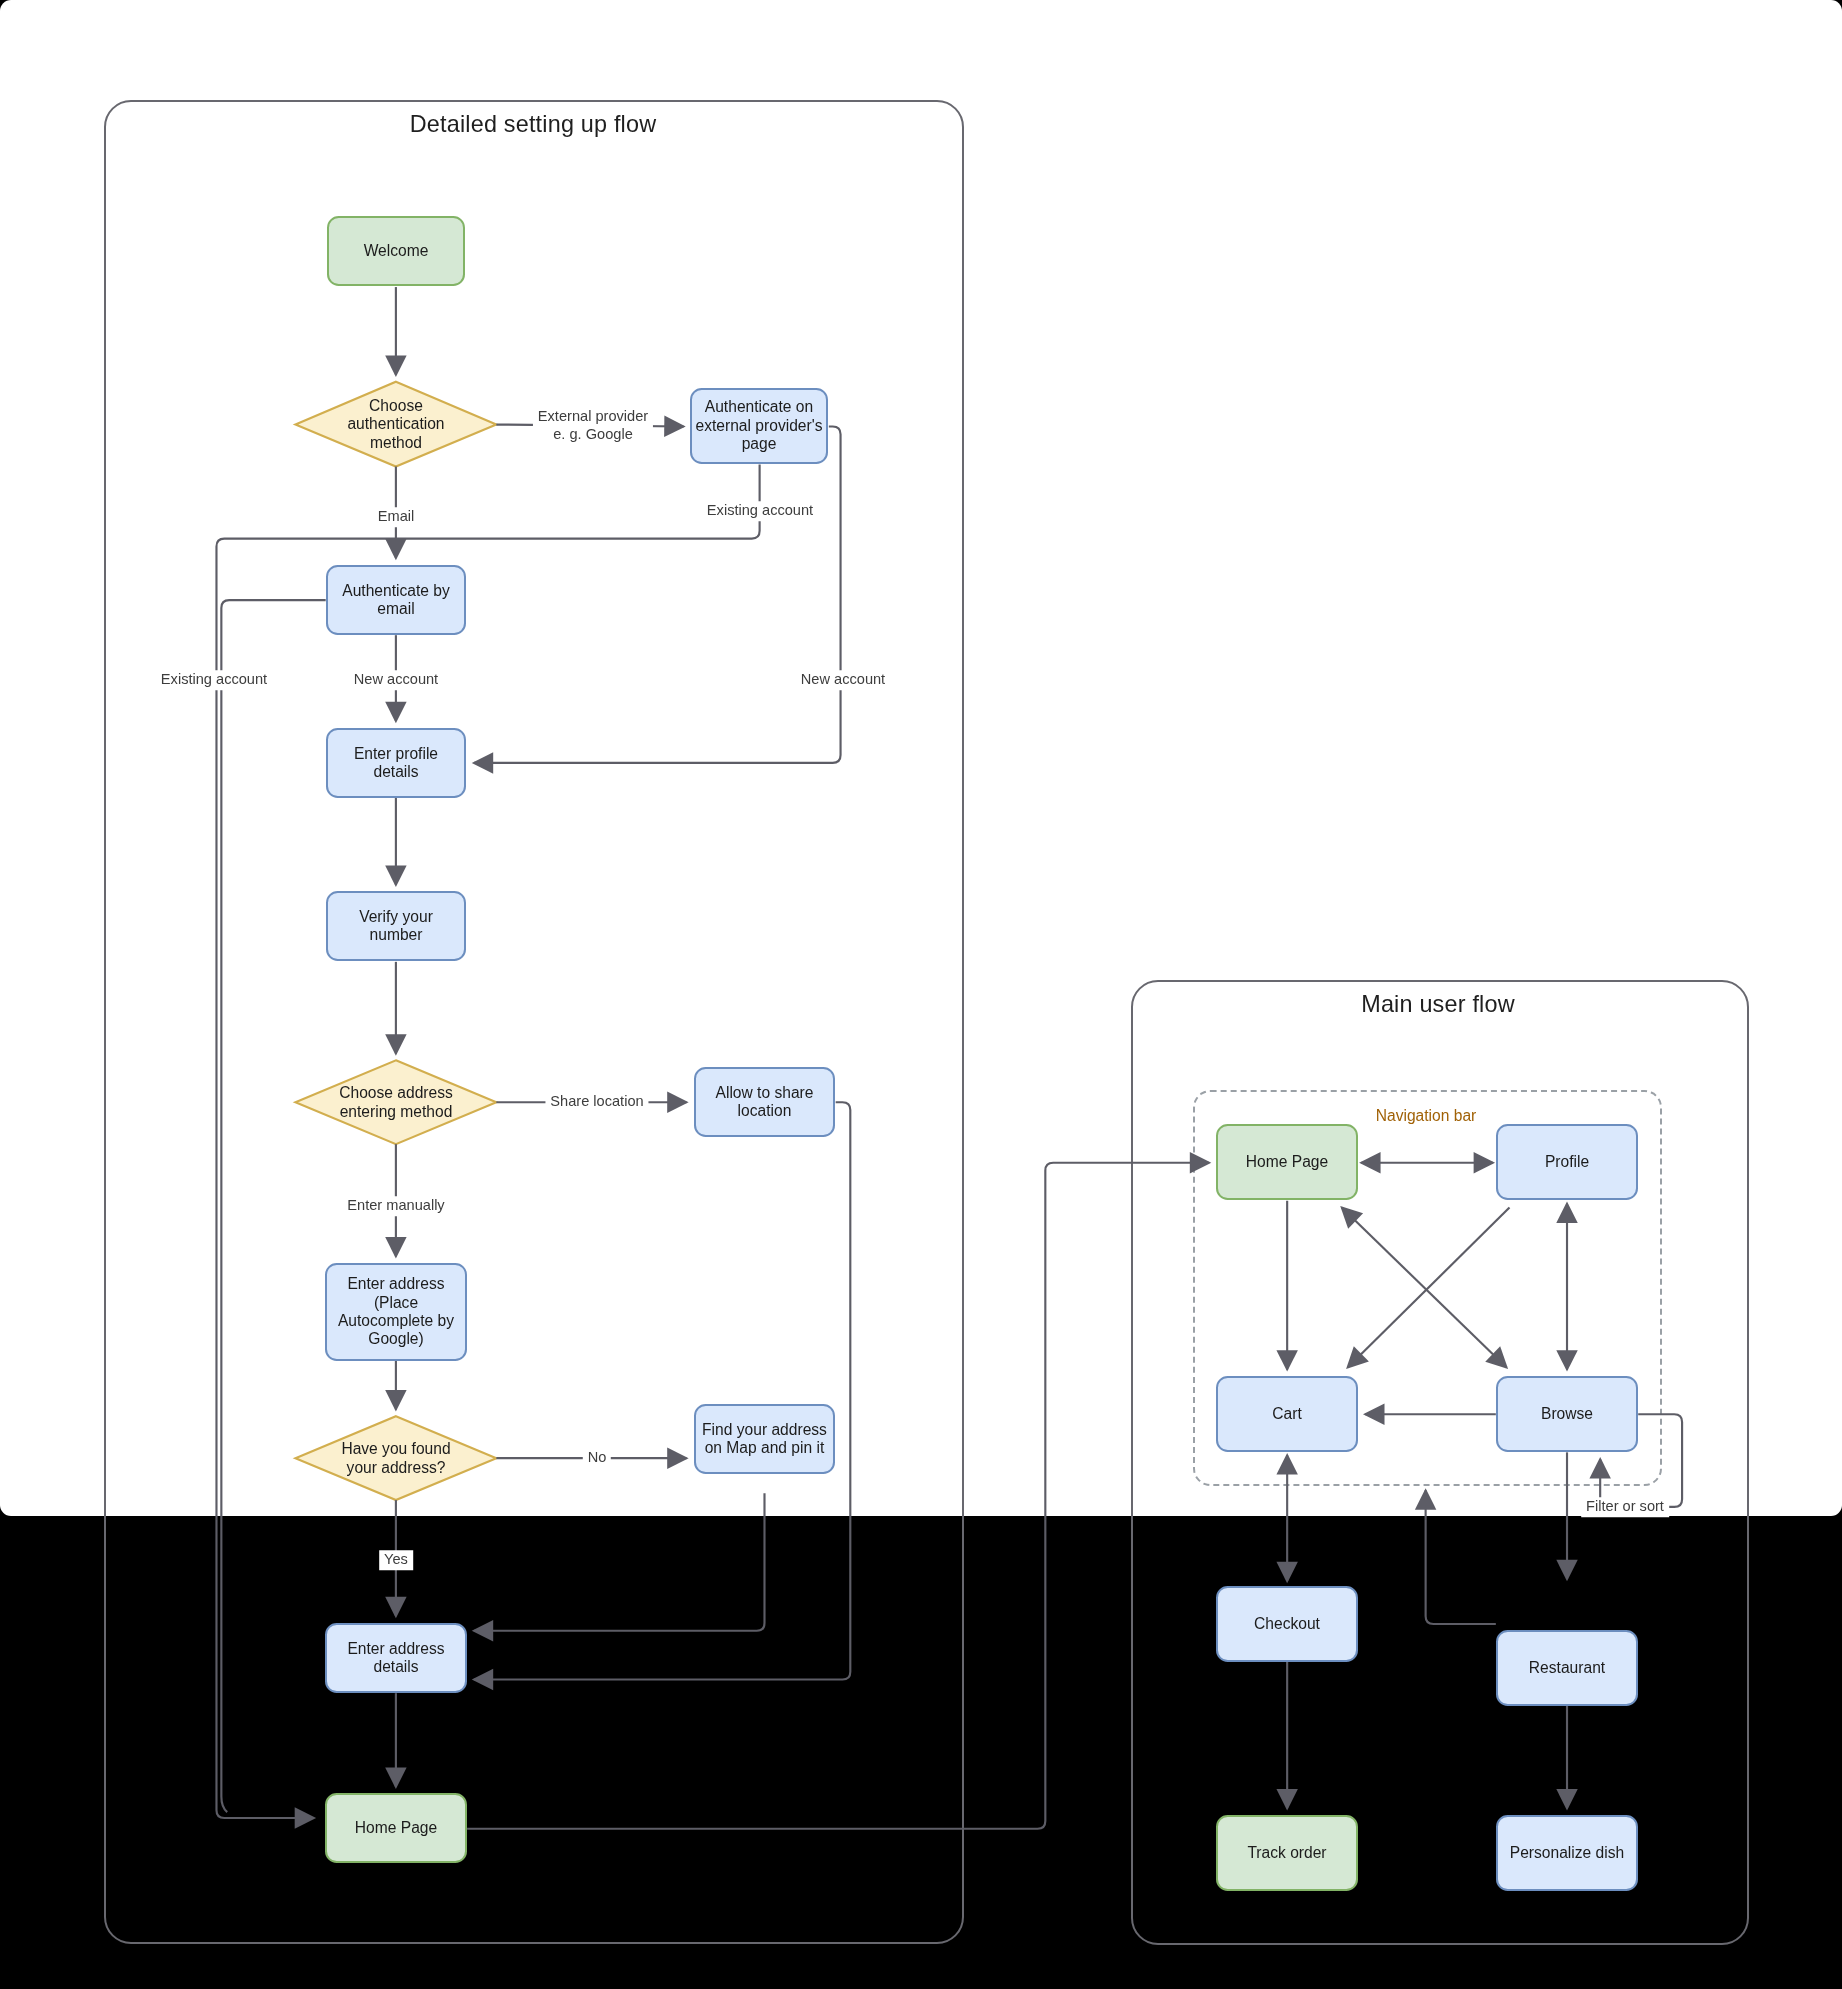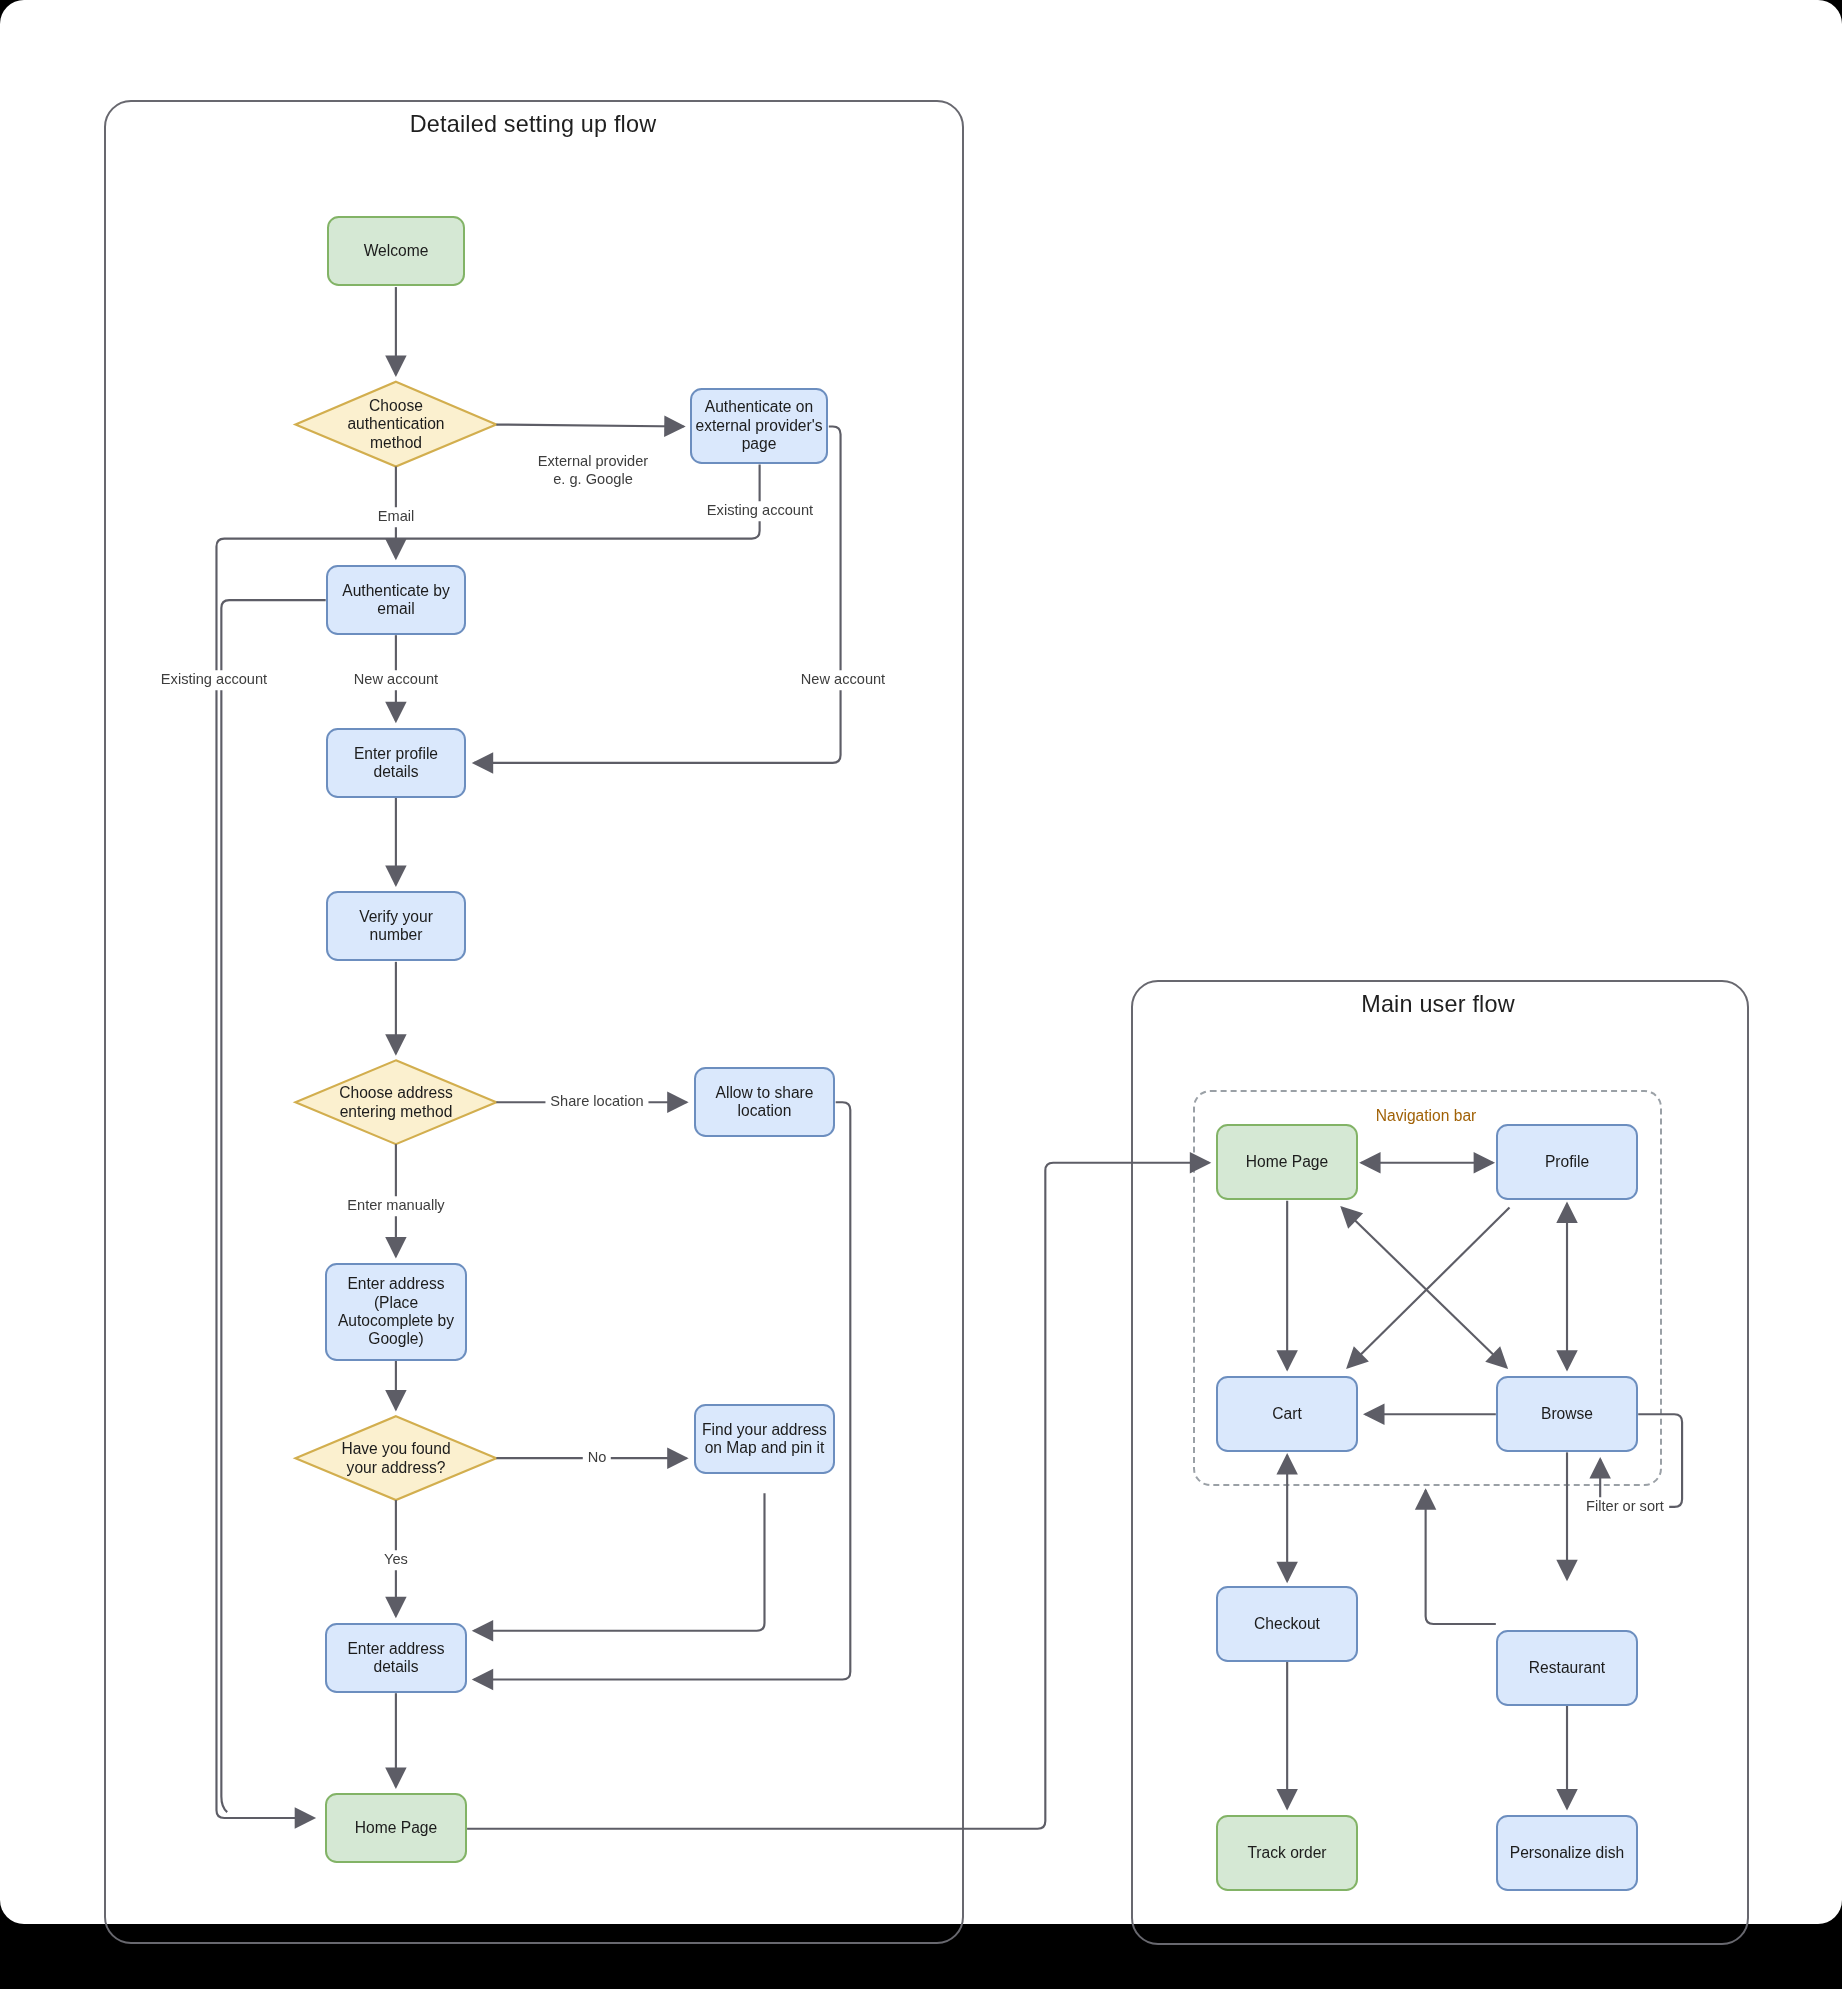--- a/index.html
+++ b/index.html
@@ -1,18 +1,18 @@
 <!DOCTYPE html>
 <html><head>
 <meta charset="utf-8">
 <style>
   html,body{margin:0;padding:0;background:#000;}
   #stage{position:relative;width:1842px;height:1990px;background:#000;overflow:hidden;
          font-family:"Liberation Sans","DejaVu Sans",sans-serif;}
-  #canvas{position:absolute;left:0;top:0;width:1842px;height:1924px;background:#ffffff;border-radius:24px;}
+  #canvas{position:absolute;left:0;top:0;width:1842px;height:1516px;background:#ffffff;border-radius:11px;}
   .panel{position:absolute;border:2px solid #68686f;border-radius:27px;background:transparent;}
   .panel-title{position:absolute;transform:translate(-50%,0);font-size:23.4px;color:#1f1f1f;letter-spacing:0.2px;white-space:nowrap;}
   .navbox{position:absolute;border:2px dashed #9aa0a6;border-radius:17.6px;}
   .node{position:absolute;display:flex;align-items:center;justify-content:center;text-align:center;
         border:2px solid;border-radius:11.7px;font-size:15.6px;line-height:1.18;color:#1c1c1c;
         white-space:pre-line;padding:2px;box-sizing:border-box;}
   .node.blue{background:#dae8fc;border-color:#6c8ebf;}
   .node.green{background:#d5e8d4;border-color:#82b366;}
   .dlabel{position:absolute;display:flex;align-items:center;justify-content:center;text-align:center;
           font-size:15.6px;line-height:1.18;color:#1c1c1c;white-space:pre-line;pointer-events:none;}
@@ -113,21 +113,21 @@
 
     <div class="node green" style="left:1216px;top:1124px;width:142px;height:76px;">Home Page</div>
     <div class="node blue" style="left:1496px;top:1124px;width:142px;height:76px;">Profile</div>
     <div class="node blue" style="left:1216px;top:1376px;width:142px;height:76px;">Cart</div>
     <div class="node blue" style="left:1496px;top:1376px;width:142px;height:76px;">Browse</div>
     <div class="node blue" style="left:1216px;top:1586px;width:142px;height:76px;">Checkout</div>
     <div class="node blue" style="left:1496px;top:1630px;width:142px;height:76px;">Restaurant</div>
     <div class="node green" style="left:1216px;top:1815px;width:142px;height:76px;">Track order</div>
     <div class="node blue" style="left:1496px;top:1815px;width:142px;height:76px;">Personalize dish</div>
 
-    <div class="elabel" style="left:593px;top:425px;margin-top:45px;">External provider
+    <div class="elabel" style="left:593px;top:425px;">External provider
 e. g. Google</div>
     <div class="elabel" style="left:396px;top:517px;">Email</div>
     <div class="elabel" style="left:760px;top:511px;">Existing account</div>
     <div class="elabel" style="left:214px;top:680px;">Existing account</div>
     <div class="elabel" style="left:396px;top:680px;">New account</div>
     <div class="elabel" style="left:843px;top:680px;">New account</div>
     <div class="elabel" style="left:597px;top:1102px;">Share location</div>
     <div class="elabel" style="left:396px;top:1206px;">Enter manually</div>
     <div class="elabel" style="left:597px;top:1458px;">No</div>
     <div class="elabel" style="left:396px;top:1560px;">Yes</div>

